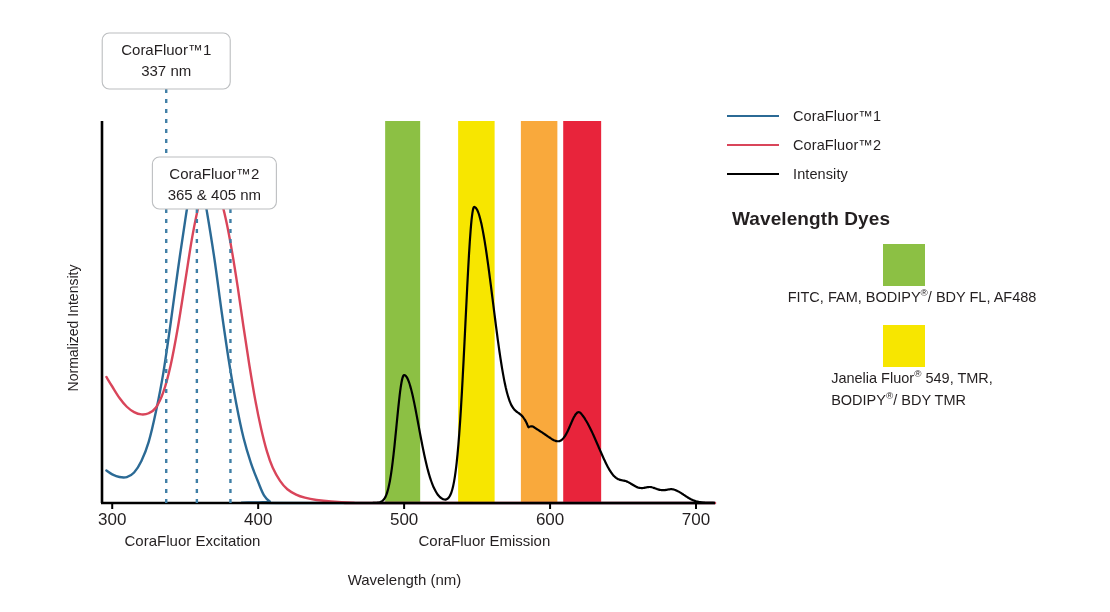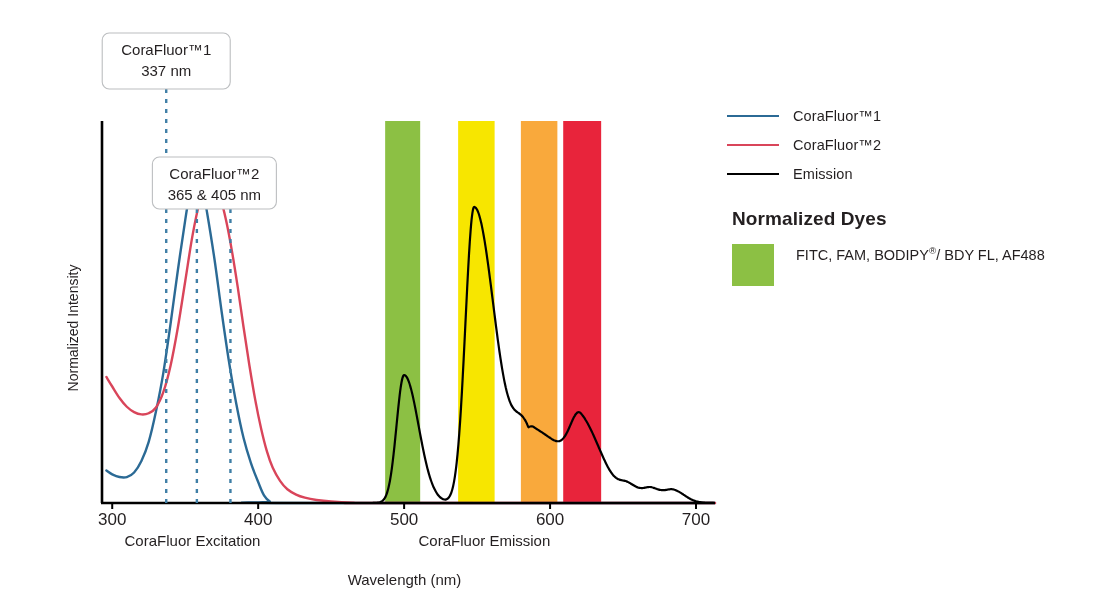--- a/index.html
+++ b/index.html
@@ -11,21 +11,21 @@
   .axis-title{font-size:15px;fill:#231f20;font-family:"Liberation Sans",sans-serif;}
   .ylabel{font-size:14px;fill:#231f20;font-family:"Liberation Sans",sans-serif;}
   .callout-box{fill:#ffffff;stroke:#bcbec0;stroke-width:1.1;}
   .callout-text{font-size:15px;fill:#231f20;font-family:"Liberation Sans",sans-serif;text-anchor:middle;}
 
   #legend{position:absolute;left:727px;top:108px;width:370px;}
   .lg-row{display:flex;align-items:center;margin-bottom:13px;}
   .lg-line{width:52px;height:0;border-top-width:2.6px;border-top-style:solid;margin-right:14px;flex:0 0 auto;}
   .lg-lbl{font-size:14.5px;color:#231f20;letter-spacing:.1px;}
   .dyes-head{font-size:19px;font-weight:bold;color:#231f20;margin:26px 0 14px 5px;letter-spacing:.1px;}
-  .dye-row{display:flex;margin-bottom:18px;}
+  .dye-row{display:flex;align-items:center;margin-bottom:18px;flex-direction:column;}
   .dye-sw{width:42px;height:42px;margin-right:22px;flex:0 0 auto;margin-left:5px;}
   .dye-lbl{font-size:14.5px;line-height:1.35;color:#231f20;}
   sup{font-size:.68em;vertical-align:super;}
 </style>
 </head>
 <body>
 
 <div id="root">
   <svg id="chart-svg" width="1110" height="612">
       <g>
@@ -73,21 +73,25 @@
       <div class="lg-row">
         <span class="lg-line" style="border-top-color: rgb(43, 106, 149);"></span>
         <span class="lg-lbl">CoraFluor™1</span>
       </div>
       <div class="lg-row">
         <span class="lg-line" style="border-top-color: rgb(217, 69, 90);"></span>
         <span class="lg-lbl">CoraFluor™2</span>
       </div>
       <div class="lg-row">
         <span class="lg-line" style="border-top-color: rgb(0, 0, 0);"></span>
-        <span class="lg-lbl">Emission</span>
+        <span class="lg-lbl">Intensity</span>
       </div>
-      <div class="dyes-head">Normalized Dyes</div>
+      <div class="dyes-head">Wavelength Dyes</div>
       <div class="dye-row">
         <span class="dye-sw" style="background: rgb(140, 192, 68);"></span>
         <span class="dye-lbl">FITC, FAM, BODIPY<sup>®</sup>/ BDY FL, AF488</span>
+      </div>
+      <div class="dye-row">
+        <span class="dye-sw" style="background: rgb(247, 230, 0);"></span>
+        <span class="dye-lbl">Janelia Fluor<sup>®</sup> 549, TMR,<br>BODIPY<sup>®</sup>/ BDY TMR</span>
       </div>
     </div>
 </div>
 
 </body></html>

